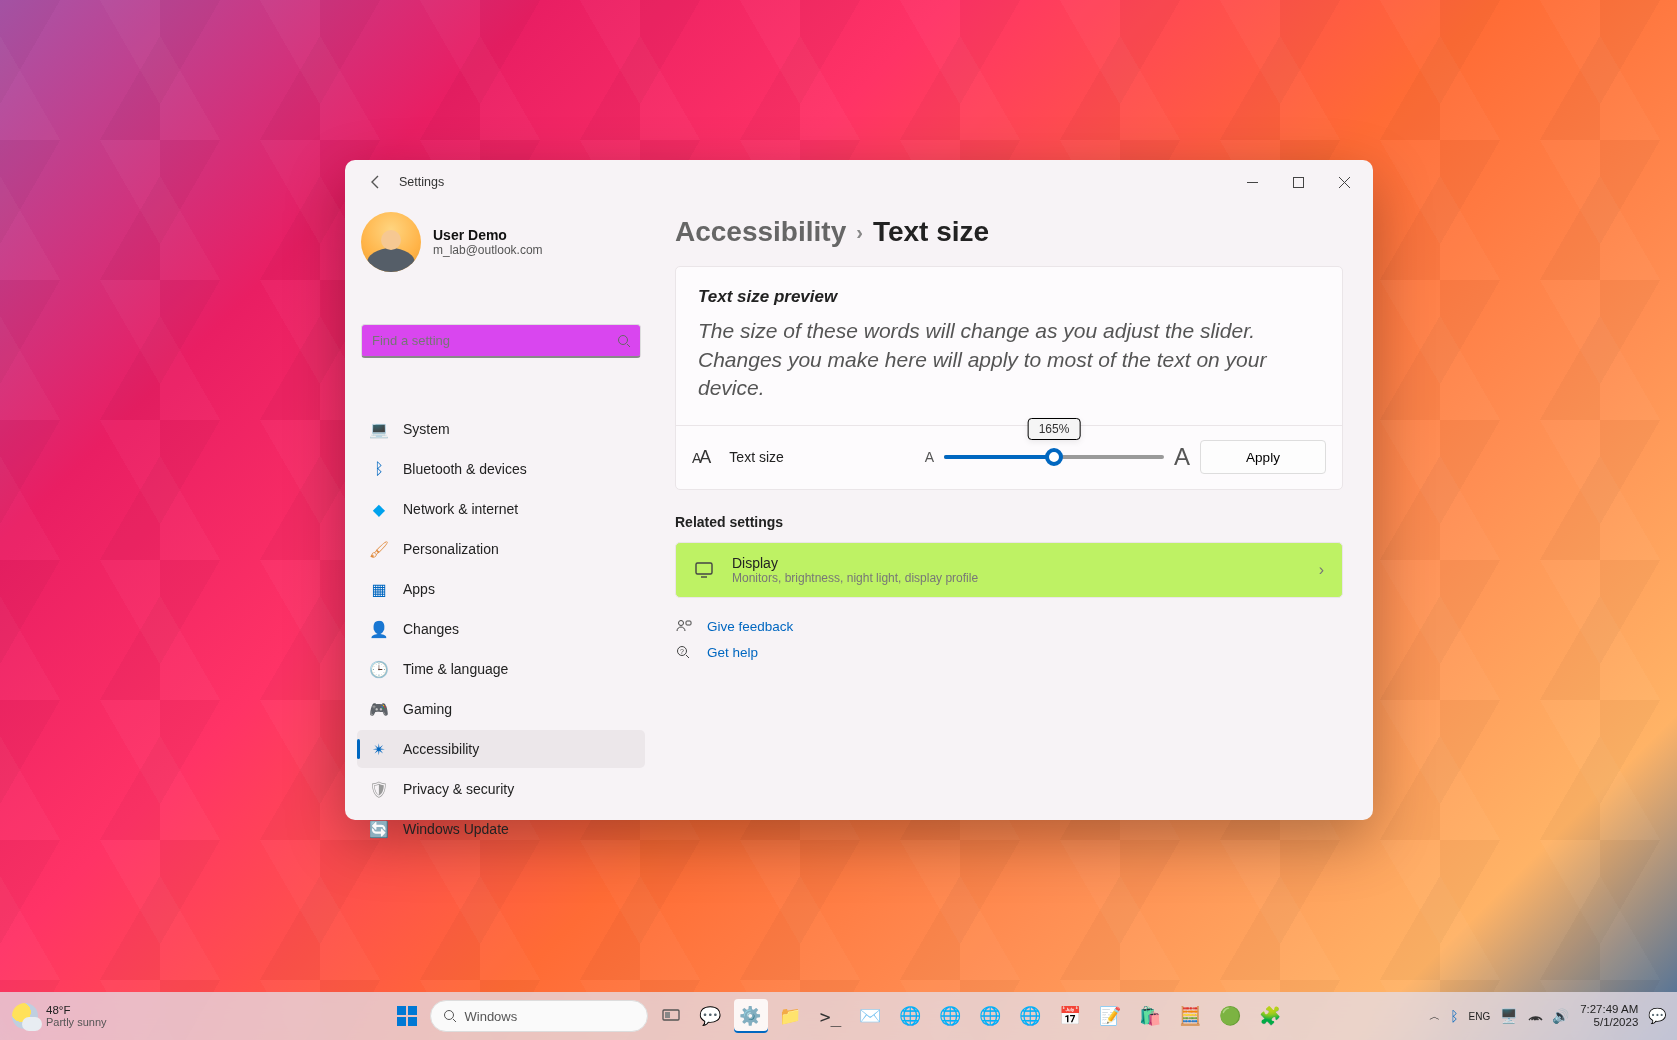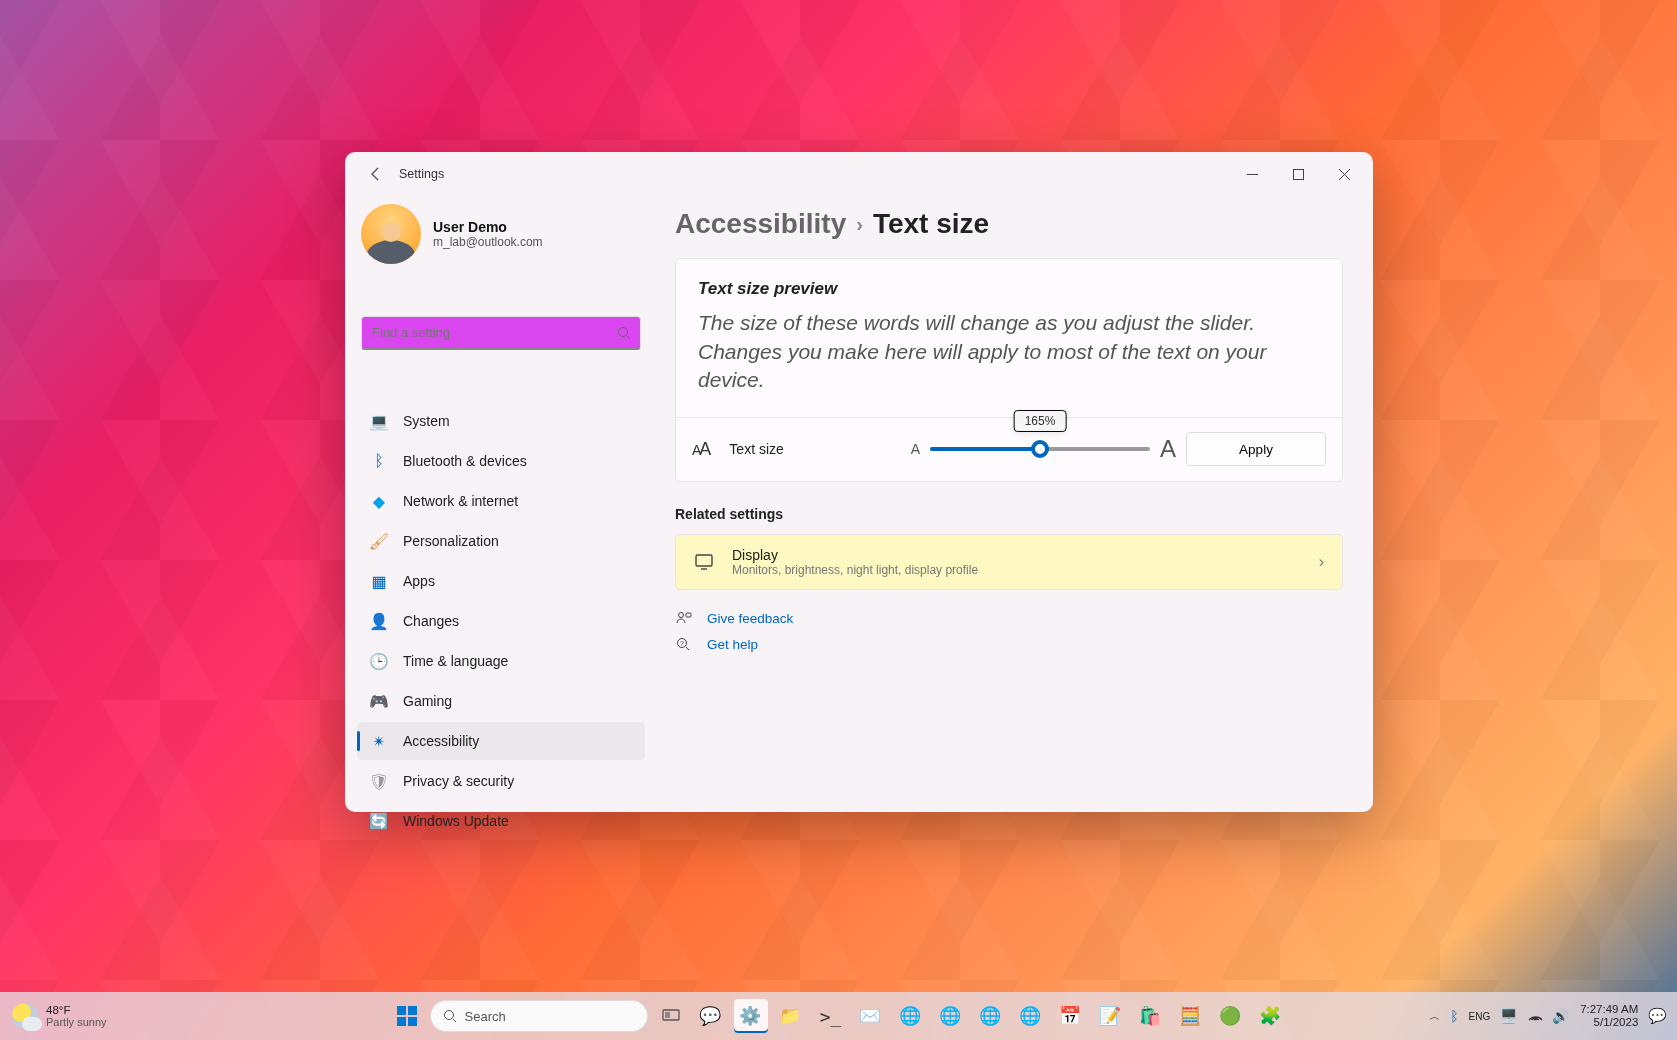--- a/index.html
+++ b/index.html
@@ -9,21 +9,21 @@
 .wallpaper { position: absolute; inset: 0; background:
   linear-gradient(135deg,#a855a8 0%,#e91e63 20%,#ff3366 35%,#ff6b35 55%,#ff8e53 72%,#ffb366 88%,#3d6b9e 100%);
   z-index: 0; }
 .wallpaper::before { content:""; position:absolute; inset:0;
   background-image:
     linear-gradient(60deg, rgba(255,255,255,.05) 25%, transparent 25%, transparent 75%, rgba(255,255,255,.05) 75%),
     linear-gradient(-60deg, rgba(0,0,0,.05) 25%, transparent 25%, transparent 75%, rgba(0,0,0,.05) 75%);
   background-size: 160px 140px; opacity:.6; }
 
 
-.window { position:absolute; left:345px; top:152px; width:1028px; height:660px;
+.window { position:absolute; left:345px; top:160px; width:1028px; height:660px;
   background:#f7f3f6; border-radius:10px; box-shadow:0 20px 60px rgba(0,0,0,.3);
   display:flex; flex-direction:column; z-index:10; }
 .titlebar { height:44px; display:flex; align-items:center; padding:0 6px 0 16px; }
 .titlebar .back { width:30px; height:30px; display:flex; align-items:center; justify-content:center; cursor:pointer; color:#555; }
 .titlebar .title { font-size:12.5px; color:#333; margin-left:8px; }
 .titlebar .spacer { flex:1; }
 .titlebar .winbtn { width:46px; height:32px; display:flex; align-items:center; justify-content:center; cursor:pointer; color:#444; }
 
 .body { flex:1; display:flex; min-height:0; }
 
@@ -59,24 +59,24 @@
 .sliderrow .ticon { font-size:14px; color:#333; letter-spacing:-2px; }
 .sliderrow .tlabel { font-size:14px; color:#222; flex: 0 0 auto; margin-left:4px; }
 .slider-wrap { margin-left:auto; display:flex; align-items:center; gap:10px; }
 .slider-wrap .asmall { font-size:14px; color:#555; }
 .slider-wrap .abig { font-size:24px; color:#555; }
 .slider { width:220px; height:18px; position:relative; }
 .slider .track { position:absolute; top:50%; left:0; right:0; height:4px; transform:translateY(-50%); background:#9a9a9a; border-radius:2px; }
 .slider .fill { position:absolute; top:50%; left:0; height:4px; transform:translateY(-50%); background:#0067c0; border-radius:2px; }
 .slider .thumb { position:absolute; top:50%; width:18px; height:18px; border-radius:50%; background:#fff; border:4px solid #0067c0; transform:translate(-50%,-50%); cursor:pointer; }
 .tooltip { position:absolute; top:-34px; left:50%; transform:translateX(-50%); background:#f5f5f5; border:1px solid #000000; border-radius:4px; padding:3px 10px; font-size:12px; color:#333; white-space:nowrap; box-shadow:0 2px 6px rgba(0,0,0,.08); }
-.applybtn { width:140px; height:34px; background:#fdfdfd; border:1px solid #ddd; border-radius:4px; font-size:13.5px; cursor:pointer; }
+.applybtn { width:126px; height:34px; background:#fdfdfd; border:1px solid #ddd; border-radius:4px; font-size:13.5px; cursor:pointer; }
 
 .section-title { font-size:14px; font-weight:600; color:#222; margin-top:24px; }
-.linkcard { margin-top:12px; background:#fef9c3; border:1px solid #eae5e8; border-radius:5px; height:56px; display:flex; align-items:center; padding:0 18px; gap:18px; cursor:pointer; }
+.linkcard { margin-top:12px; background:#bef264; border:1px solid #eae5e8; border-radius:5px; height:56px; display:flex; align-items:center; padding:0 18px; gap:18px; cursor:pointer; }
 .linkcard .licon { width:20px; height:20px; display:flex; align-items:center; justify-content:center; color:#444; }
 .linkcard .ltext .lt1 { font-size:14px; color:#222; }
 .linkcard .ltext .lt2 { font-size:12px; color:#777; }
 .linkcard .rchev { margin-left:auto; color:#777; }
 
 .helplinks { margin-top:20px; display:flex; flex-direction:column; gap:8px; }
 .helplink { display:flex; align-items:center; gap:14px; font-size:13.5px; color:#0067c0; cursor:pointer; }
 .helplink .hicon { width:18px; height:18px; color:#444; display:flex; align-items:center; justify-content:center; }
 
 
@@ -286,21 +286,21 @@
           <rect x="12" y="1" width="9" height="9" fill="#0078d4"></rect>
         <rect x="1" y="12" width="9" height="9" fill="#0078d4"></rect>
           <rect x="12" y="12" width="9" height="9" fill="#0078d4"></rect>
       </svg>
     </div>
     <div class="searchbox">
       <svg width="14" height="14" viewBox="0 0 14 14">
           <circle cx="6" cy="6" r="4.5" fill="none" stroke="#555"></circle>
           <path d="M10 10l3 3" stroke="#555"></path>
         </svg>
-      <span>Search</span>
+      <span>Windows</span>
     </div>
     <div class="tb-icon">
         <svg width="18" height="18" viewBox="0 0 18 18">
           <rect x="1" y="3" width="16" height="10" rx="1" fill="none" stroke="#555" stroke-width="1.3"></rect>
           <rect x="3" y="5" width="5" height="6" fill="#888"></rect>
         </svg>
       </div>
     <div class="tb-icon" style="color:#6264a7">💬</div>
     <div class="tb-icon active">⚙️</div>
     <div class="tb-icon">📁</div>

